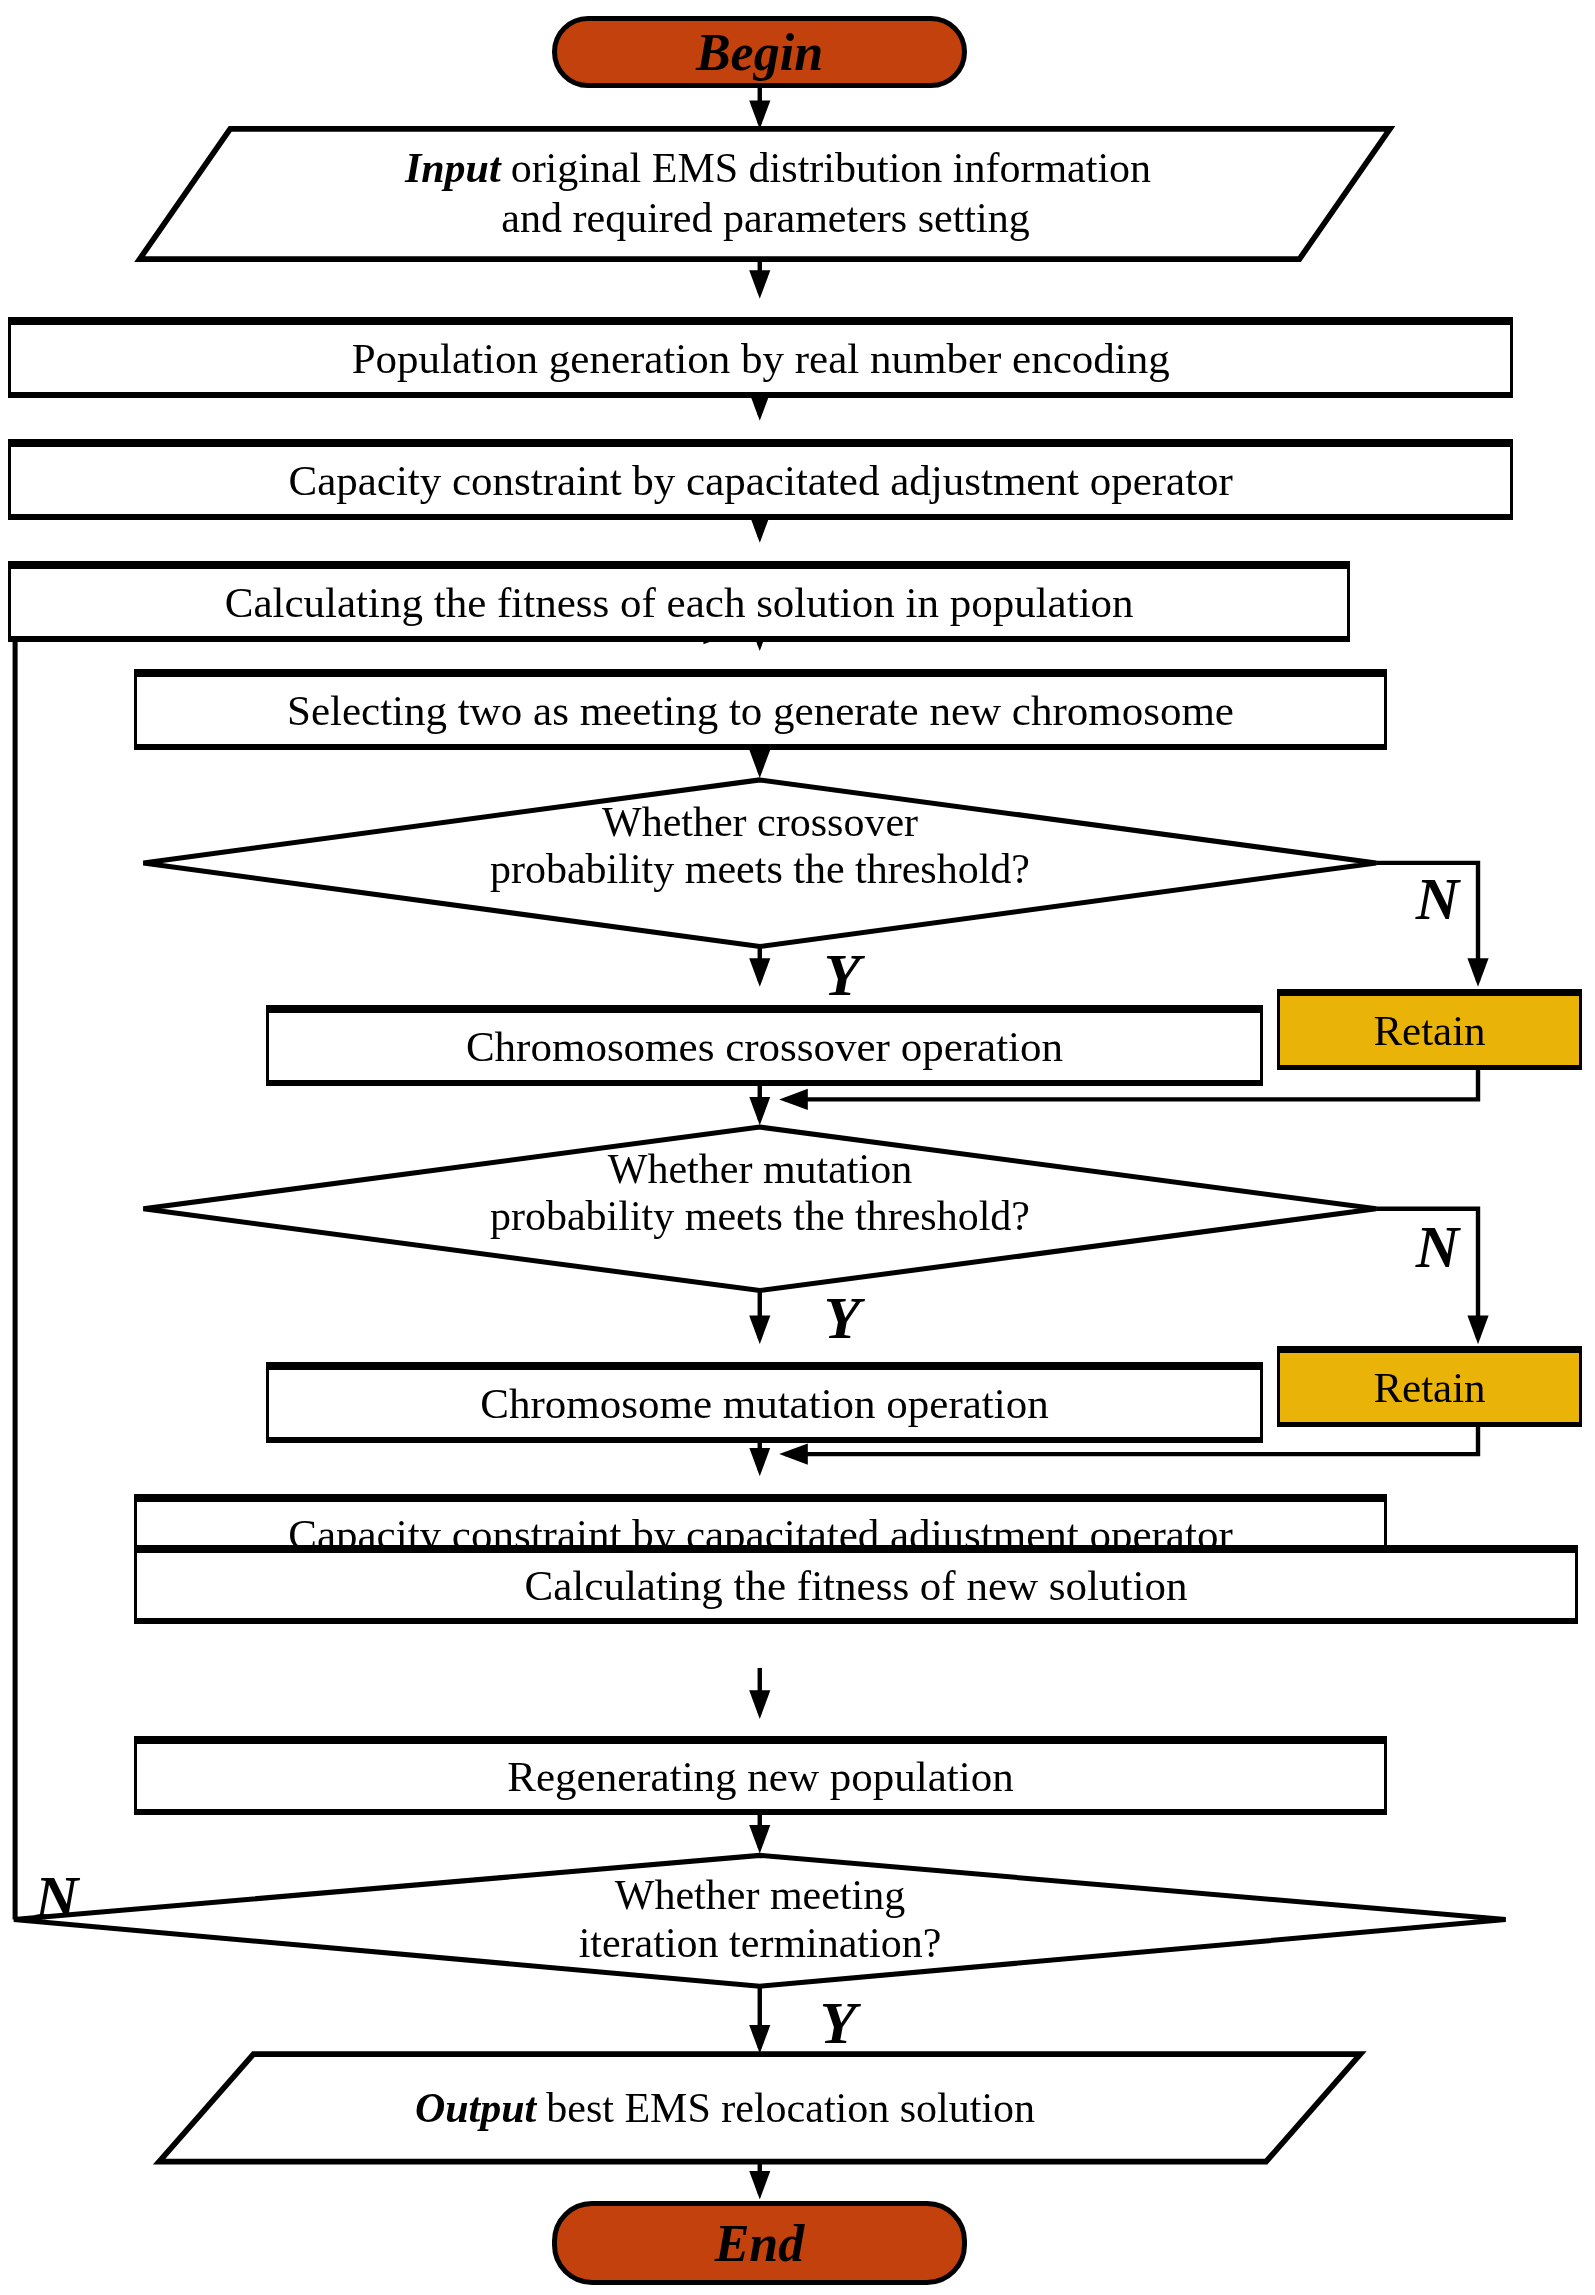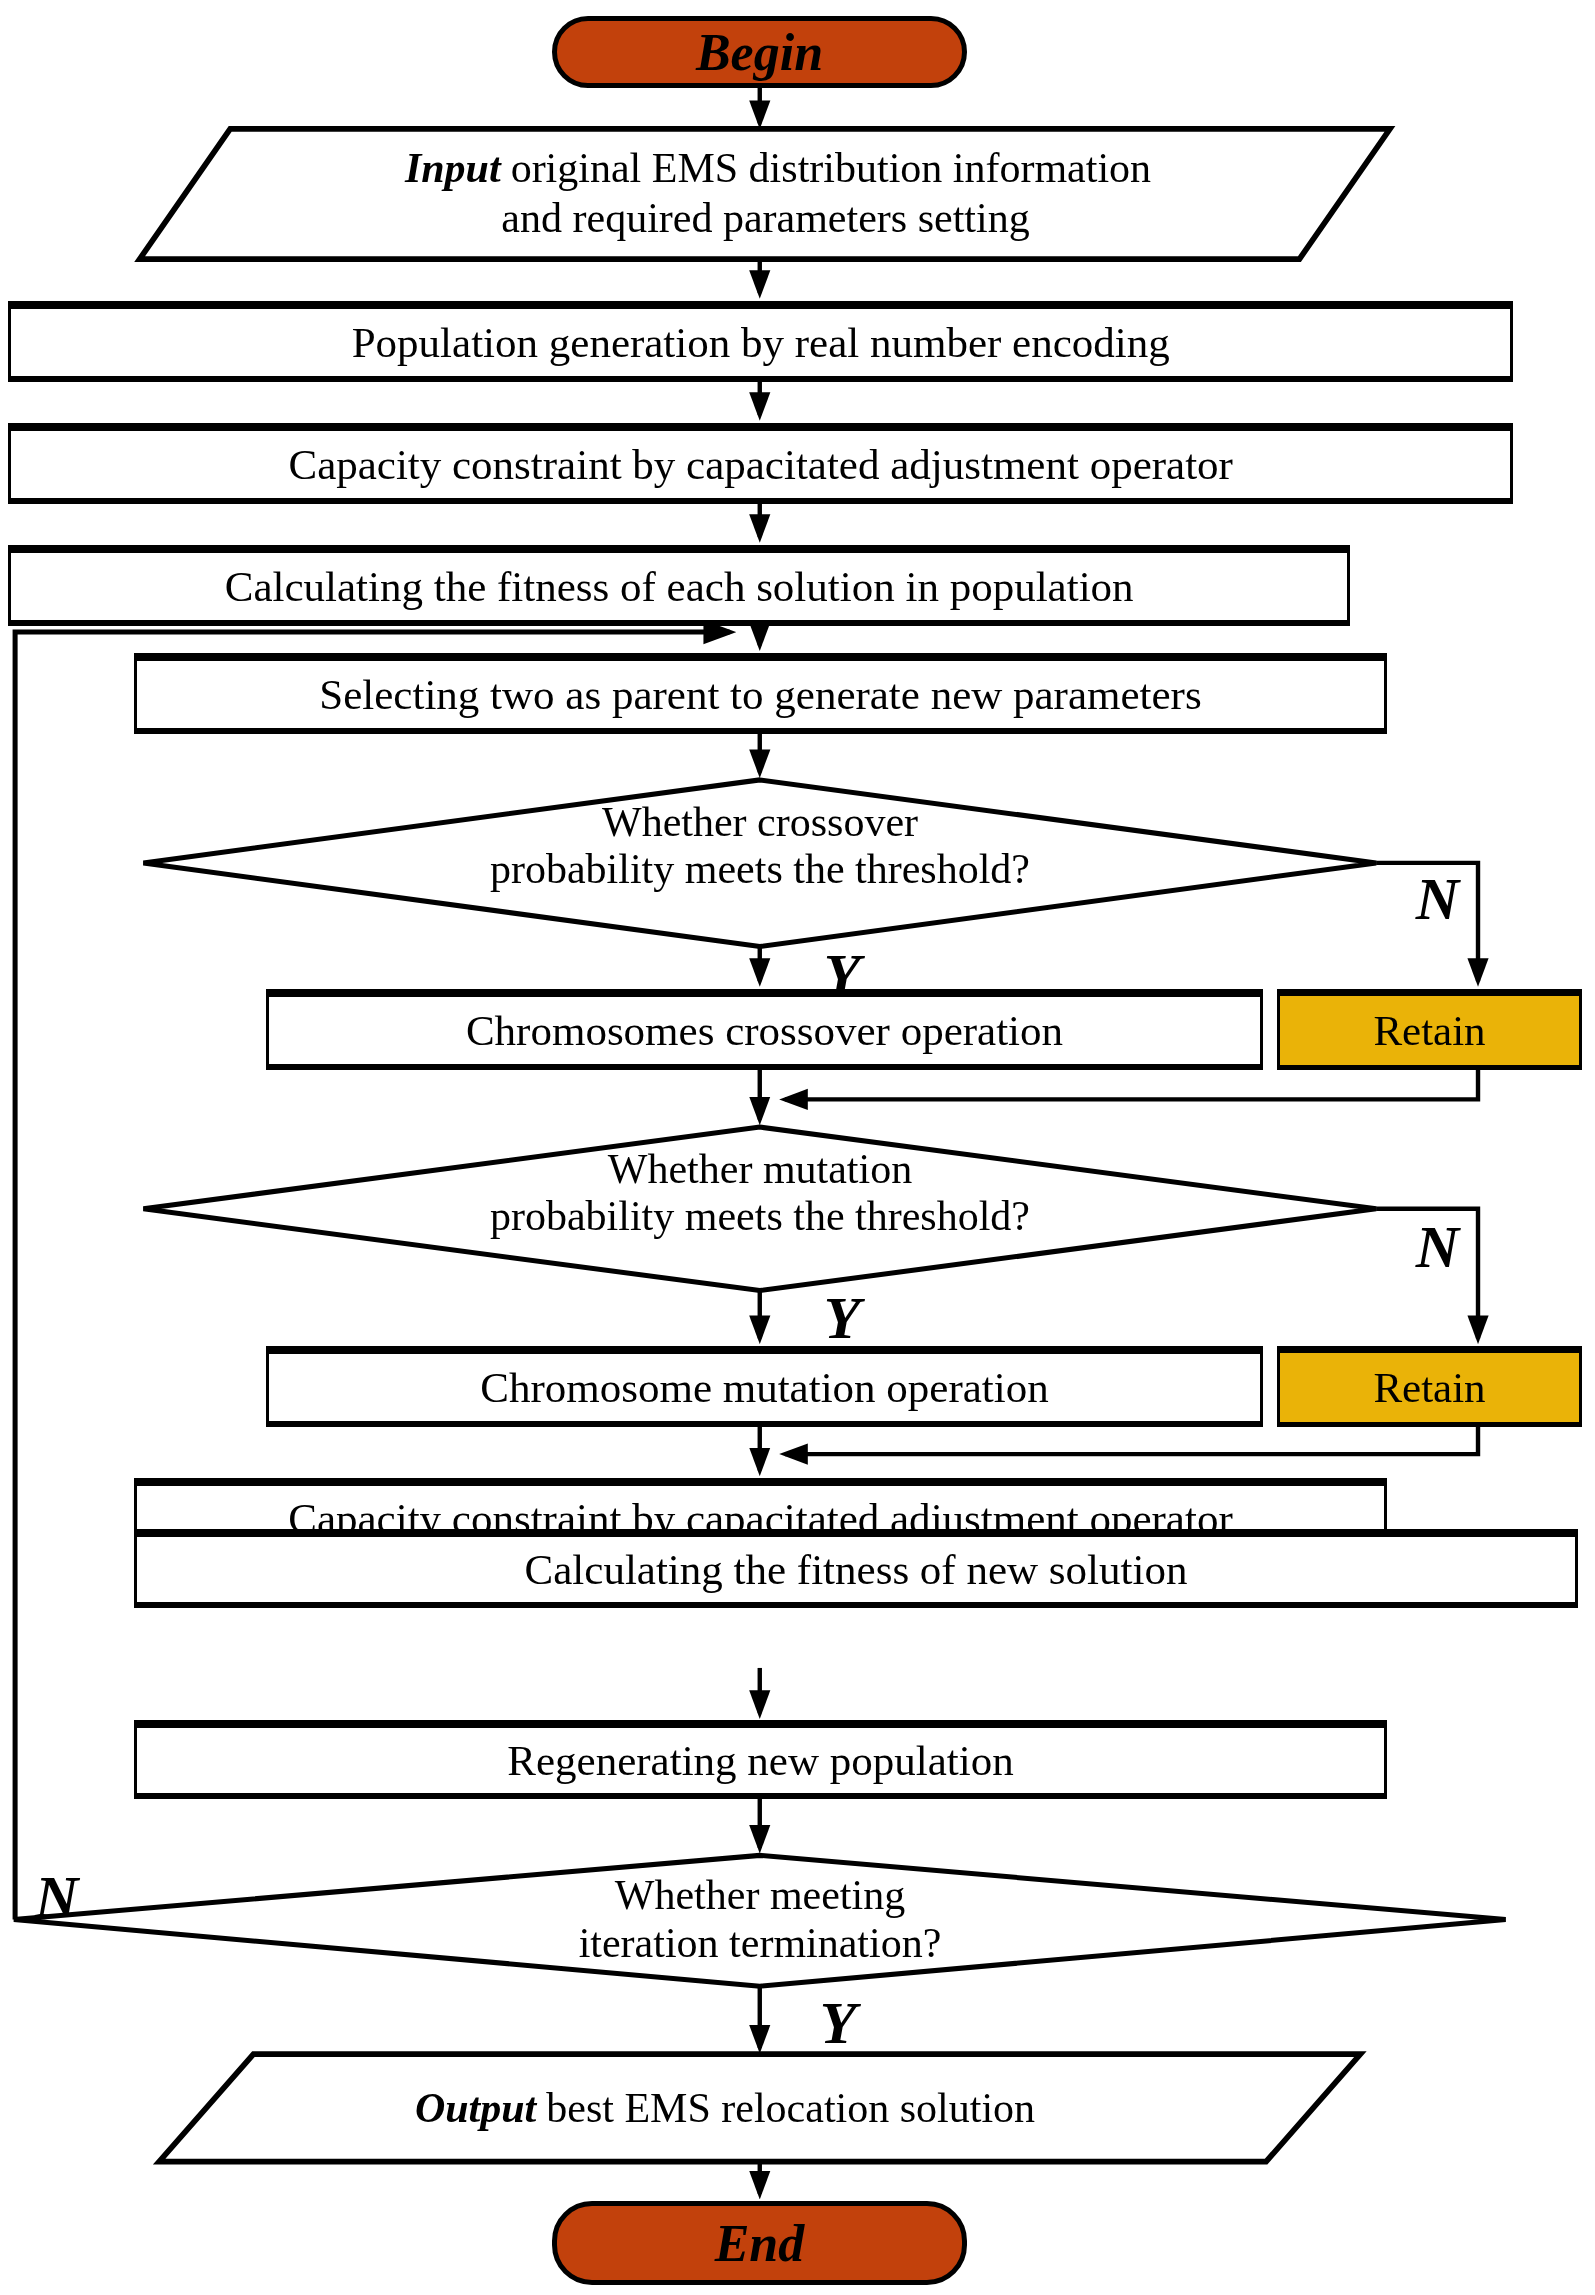--- a/index.html
+++ b/index.html
@@ -9,21 +9,21 @@
     background:#ffffff;
     font-family:"Liberation Serif","DejaVu Serif",serif;
     color:#000;
     overflow:hidden;
   }
   #wires{position:absolute;left:0;top:0;width:1595px;height:2295px;}
   .rect{
     position:absolute;box-sizing:border-box;background:#fff;
     border:3.8px solid #000;border-top-width:8.2px;border-bottom-width:6.3px;
     display:flex;align-items:center;justify-content:center;
-    text-align:center;font-size:43px;line-height:1.05;
+    text-align:center;font-size:43px;line-height:1.05;margin-top:16px;
   }
   .terminal{
     position:absolute;box-sizing:border-box;background:#c2410c;
     border:5.7px solid #000;border-radius:40px;
     display:flex;align-items:center;justify-content:center;
     font-weight:bold;font-style:italic;font-size:52px;
   }
   .shape-text{
     position:absolute;text-align:center;font-size:42px;line-height:47px;
   }
@@ -99,21 +99,21 @@
 
   <div class="rect" style="left:8.2px;top:423px;width:1505px;height:81px;">
     <span>Capacity constraint by capacitated adjustment operator</span>
   </div>
 
   <div class="rect" style="left:8.2px;top:545px;width:1342px;height:81px;">
     <span>Calculating the fitness of each solution in population</span>
   </div>
 
   <div class="rect" style="left:134px;top:653px;width:1253px;height:81px;">
-    <span>Selecting two as parent to generate new parameters</span>
+    <span>Selecting two as meeting to generate new chromosome</span>
   </div>
 
   <div class="shape-text" style="left:194px;top:799px;width:1132px;">
     <div>Whether crossover</div>
     <div>probability meets the threshold?</div>
   </div>
 
   <div class="branch" style="left:798px;top:945px;width:88px;">Y</div>
   <div class="branch" style="left:1400px;top:869px;width:75px;">N</div>
 

